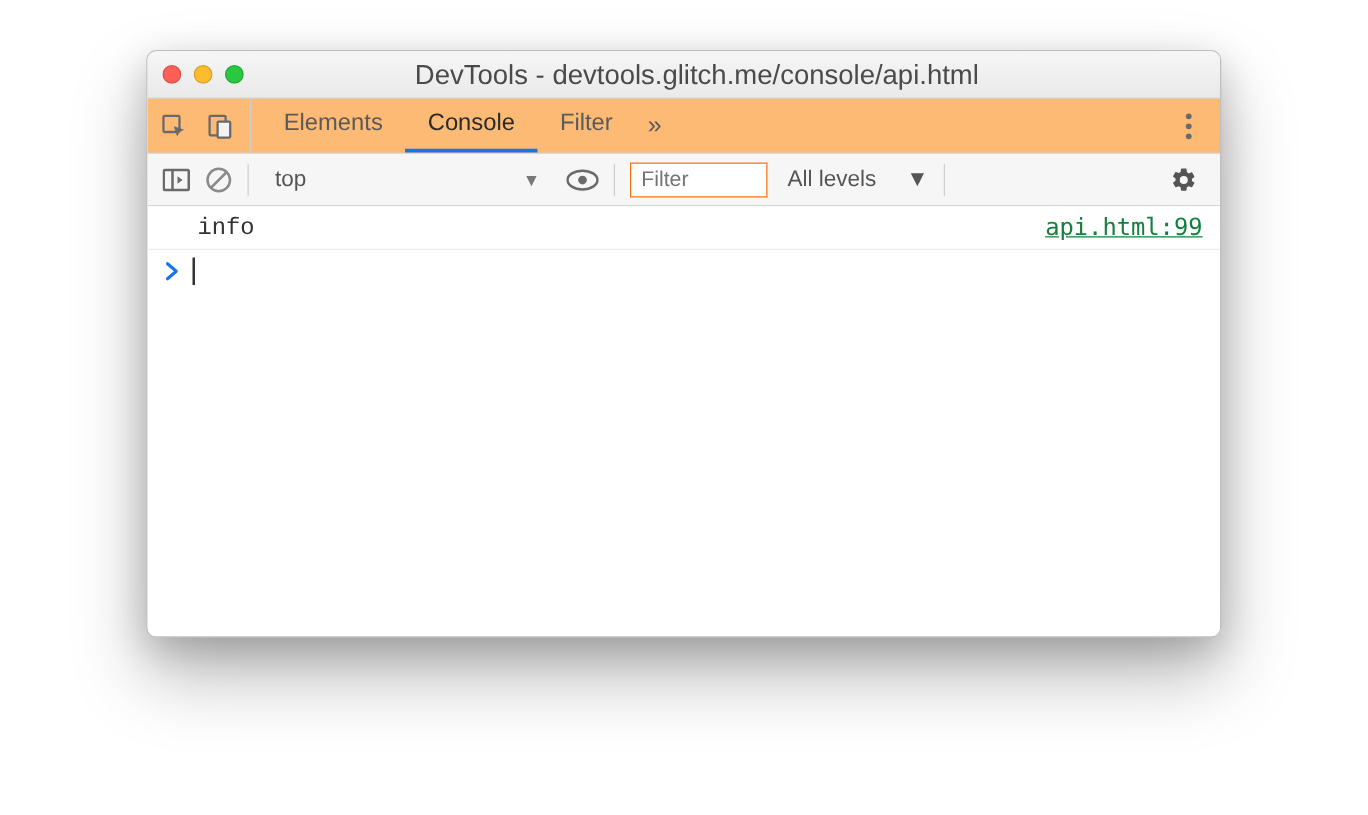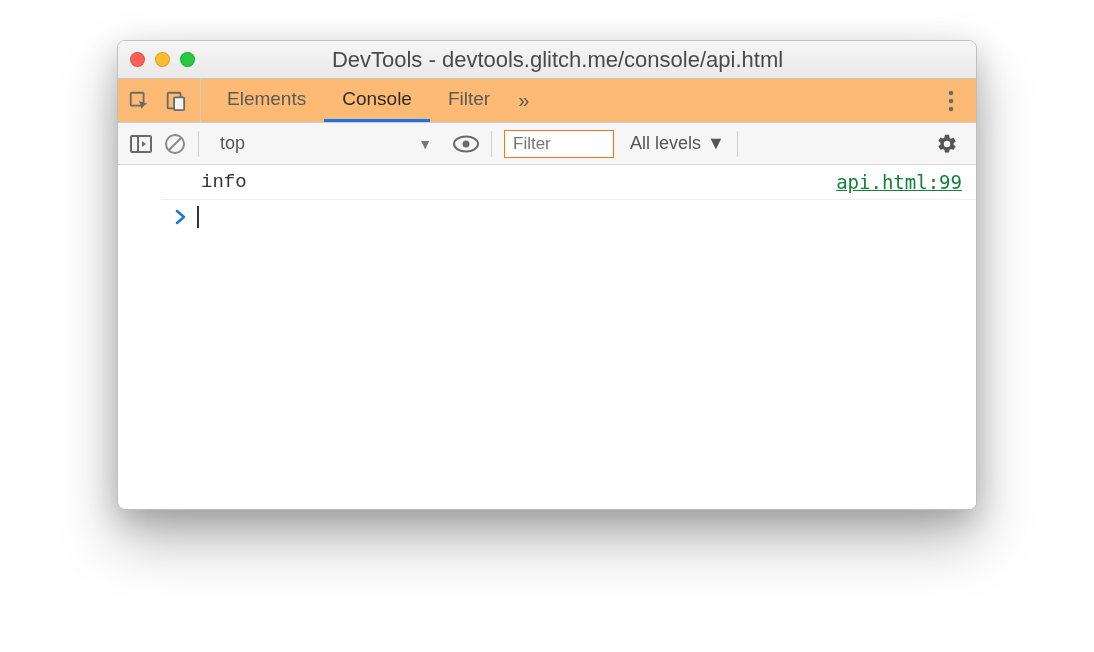--- a/index.html
+++ b/index.html
@@ -110,34 +110,33 @@
   .filter-input {
     border:1px solid #f97316;
     background:#fff;
     height:28px;
     width:110px;
     padding: 0 8px;
     font-size:17px;
     color:#888;
   }
   .levels {
-    display:flex; align-items:flex-end; gap:6px; color:#555;
+    display:flex; align-items:flex-end; gap:24px; color:#555;
     margin-left:4px;
   }
   .gear { margin-left:auto; color:#555; padding:0 6px;}
   .divider-v { width:1px; background:#cfcfcf; height:26px; }
   
   .consolebody {
     flex:1;
     background:#fff;
     font-family: Menlo, Consolas, "Courier New", monospace;
     font-size: 19px;
     display:flex;
     flex-direction:column;
-    margin-left:43px;
   }
   .log-row {
     display:flex;
     justify-content:space-between;
     align-items:center;
     padding: 6px 14px 6px 40px;
     border-bottom:1px solid #eee;
     color:#333;
   }
   .log-source {

